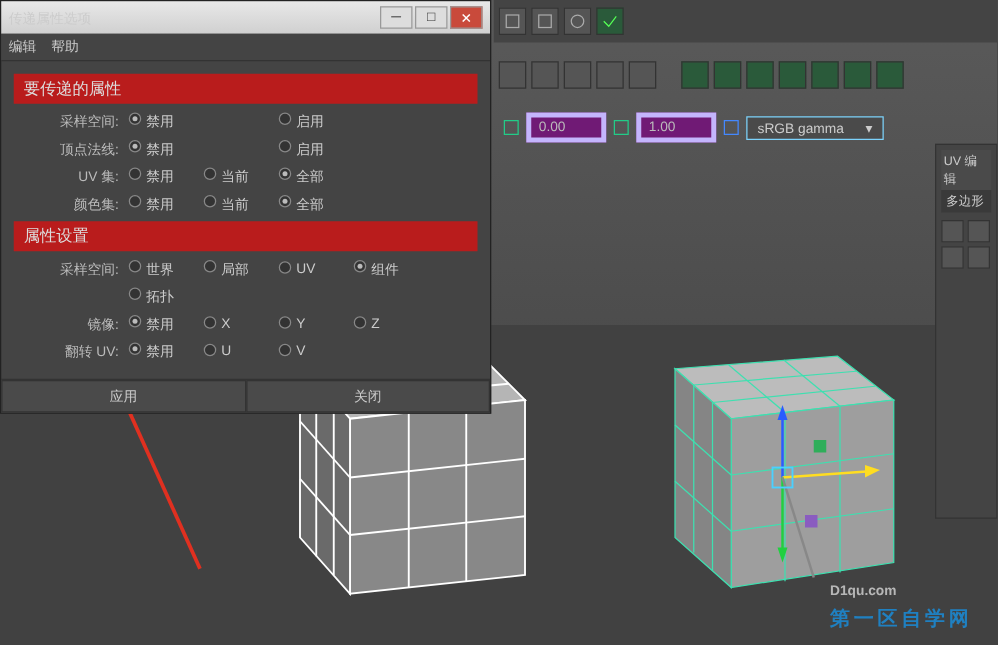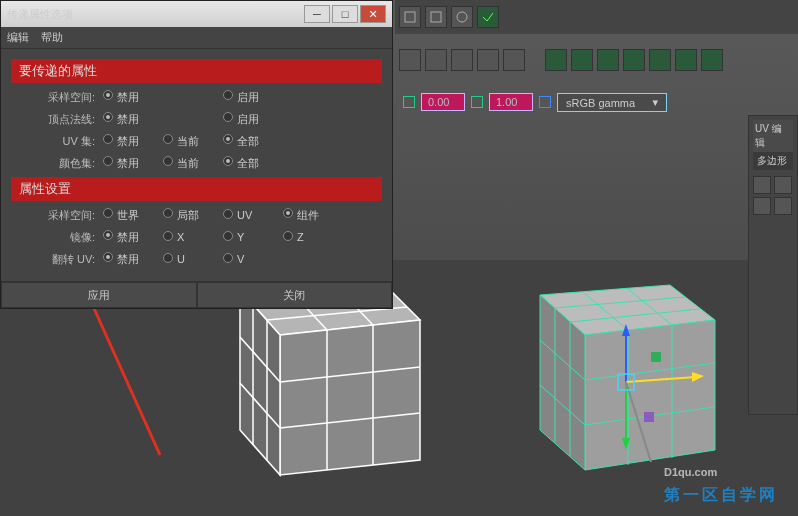--- a/index.html
+++ b/index.html
@@ -5,21 +5,21 @@
 *{margin:0;padding:0;box-sizing:border-box;font-family:"Microsoft YaHei",sans-serif;font-size:11px;color:#ccc}
 body{width:798px;height:516px;background:#444;position:relative;overflow:hidden}
 .viewport{position:absolute;inset:0;background:linear-gradient(180deg,#5a5a5a 0%,#4a4a4a 60%,#3e3e3e 100%)}
 .grid-floor{position:absolute;left:0;right:0;top:260px;bottom:0;background:#414141}
 .top-toolbar{position:absolute;top:0;left:395px;right:0;height:34px;background:#444;display:flex;align-items:center;gap:4px;padding:0 4px}
 .top-toolbar2{position:absolute;top:40px;left:395px;right:0;height:40px;background:transparent;display:flex;align-items:center;gap:4px;padding:0 4px}
 .tb-icon{width:22px;height:22px;background:#555;border:1px solid #333;display:flex;align-items:center;justify-content:center}
 .tb-icon svg{width:14px;height:14px}
 .tb-icon.green{background:#2a5a3a}
 .display-bar{position:absolute;top:90px;left:395px;right:0;height:24px;display:flex;align-items:center;gap:6px;padding:0 8px}
-.num-field{background:#be185d;border:1px solid #c4b5fd;padding:2px 6px;color:#bbb;width:44px}
+.num-field{background:#701a75;border:4px solid #c4b5fd;padding:2px 6px;color:#bbb;width:64px}
 .select-box{background:#4a4a4a;border:1px solid #7dd3fc;padding:2px 8px;color:#ccc;min-width:110px;display:flex;justify-content:space-between;align-items:flex-end}
 .arrow-icon{width:12px;height:12px;border:1px solid #888;display:inline-block}
 
 .dialog{position:absolute;left:0;top:0;width:393px;background:#444;border:1px solid #222;z-index:10}
 .dialog-title{height:26px;background:linear-gradient(180deg,#e8e8e8,#d0d0d0);display:flex;align-items:center;padding:0 6px;color:#333;font-size:12px}
 .dialog-title .wbtns{margin-left:auto;display:flex;gap:2px}
 .wbtn{width:26px;height:18px;background:#ddd;border:1px solid #999;display:flex;align-items:center;justify-content:center;color:#333}
 .wbtn.close{background:#c94a3b;color:#fff}
 .dialog-menu{height:22px;background:#444;display:flex;gap:12px;padding:0 6px;align-items:center;border-bottom:1px solid #333}
 .dialog-body{padding:6px 10px 10px}
@@ -268,20 +268,27 @@
       <label class="radio">
           <span class="dot"></span>
           <span>UV</span>
         </label>
       <label class="radio on">
           <span class="dot"></span>
           <span>组件</span>
         </label>
     </div>
     <div class="row">
+      <div class="row-label"></div>
+      <label class="radio">
+          <span class="dot"></span>
+          <span>拓扑</span>
+        </label>
+    </div>
+    <div class="row">
       <div class="row-label">镜像:</div>
       <label class="radio on">
           <span class="dot"></span>
           <span>禁用</span>
         </label>
       <label class="radio">
           <span class="dot"></span>
           <span>X</span>
         </label>
       <label class="radio">

